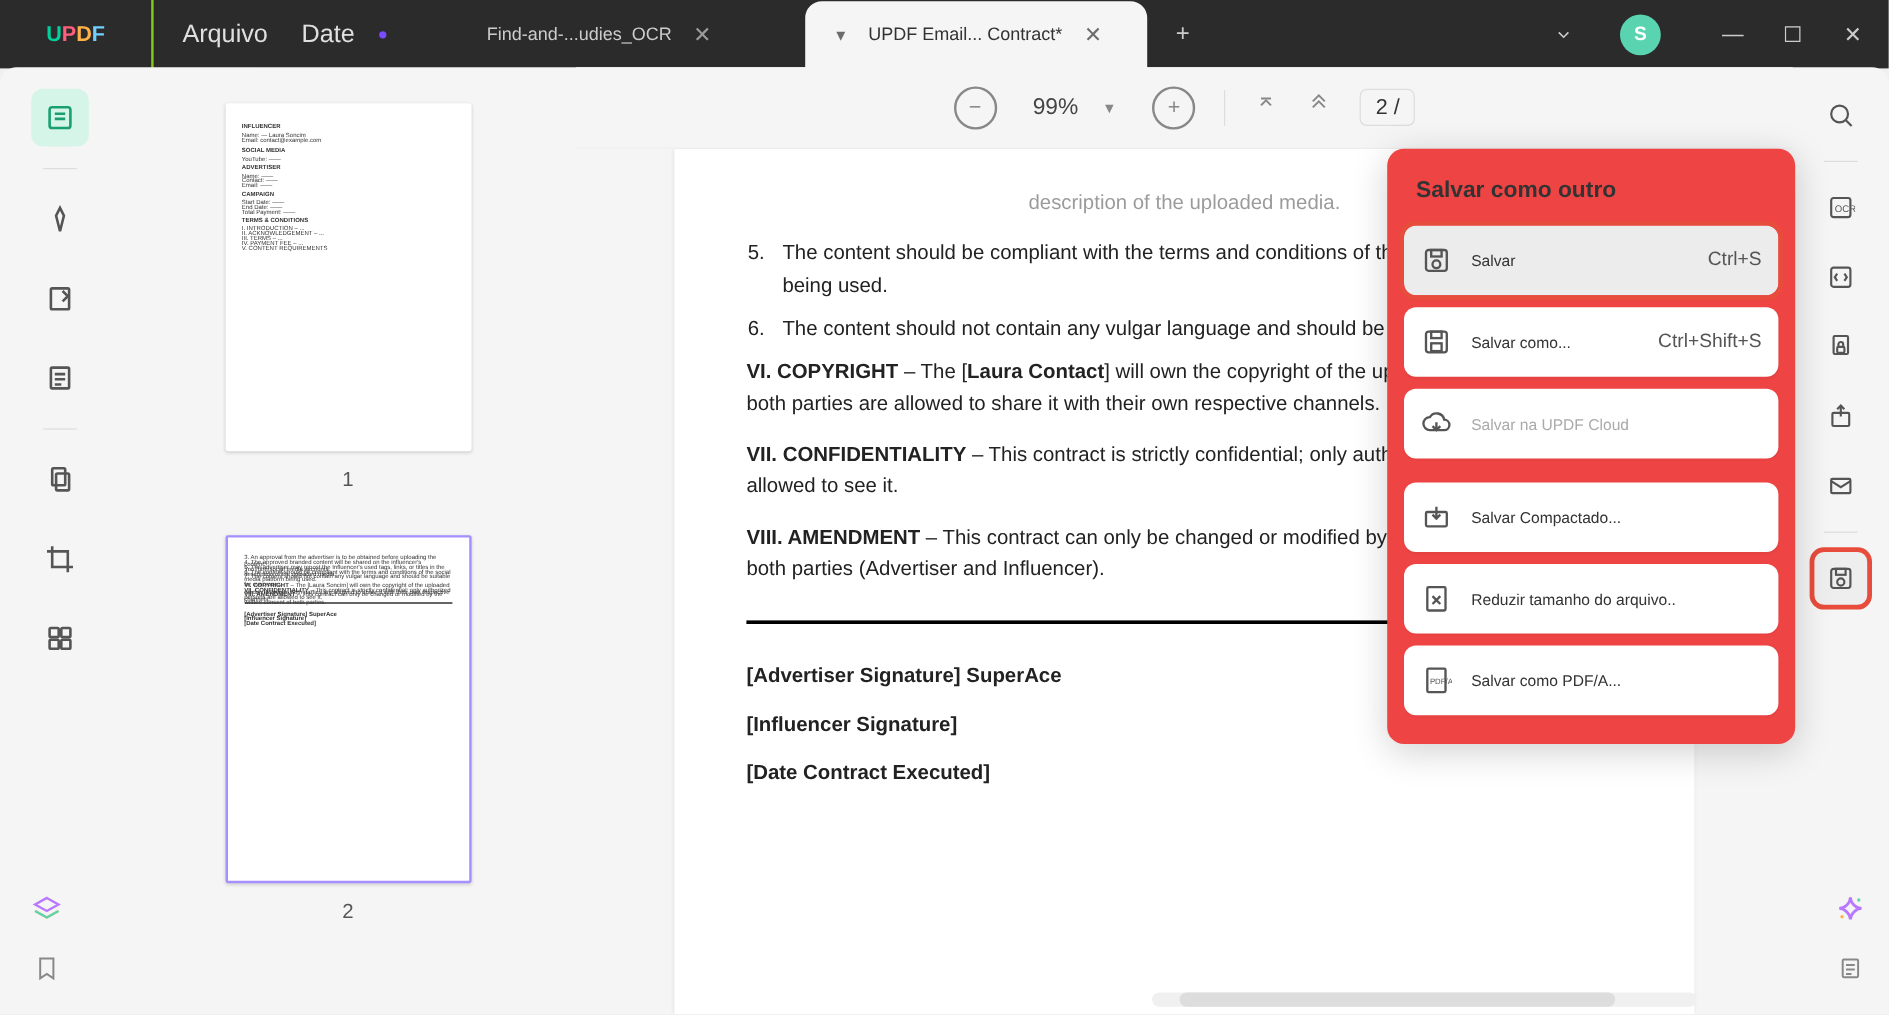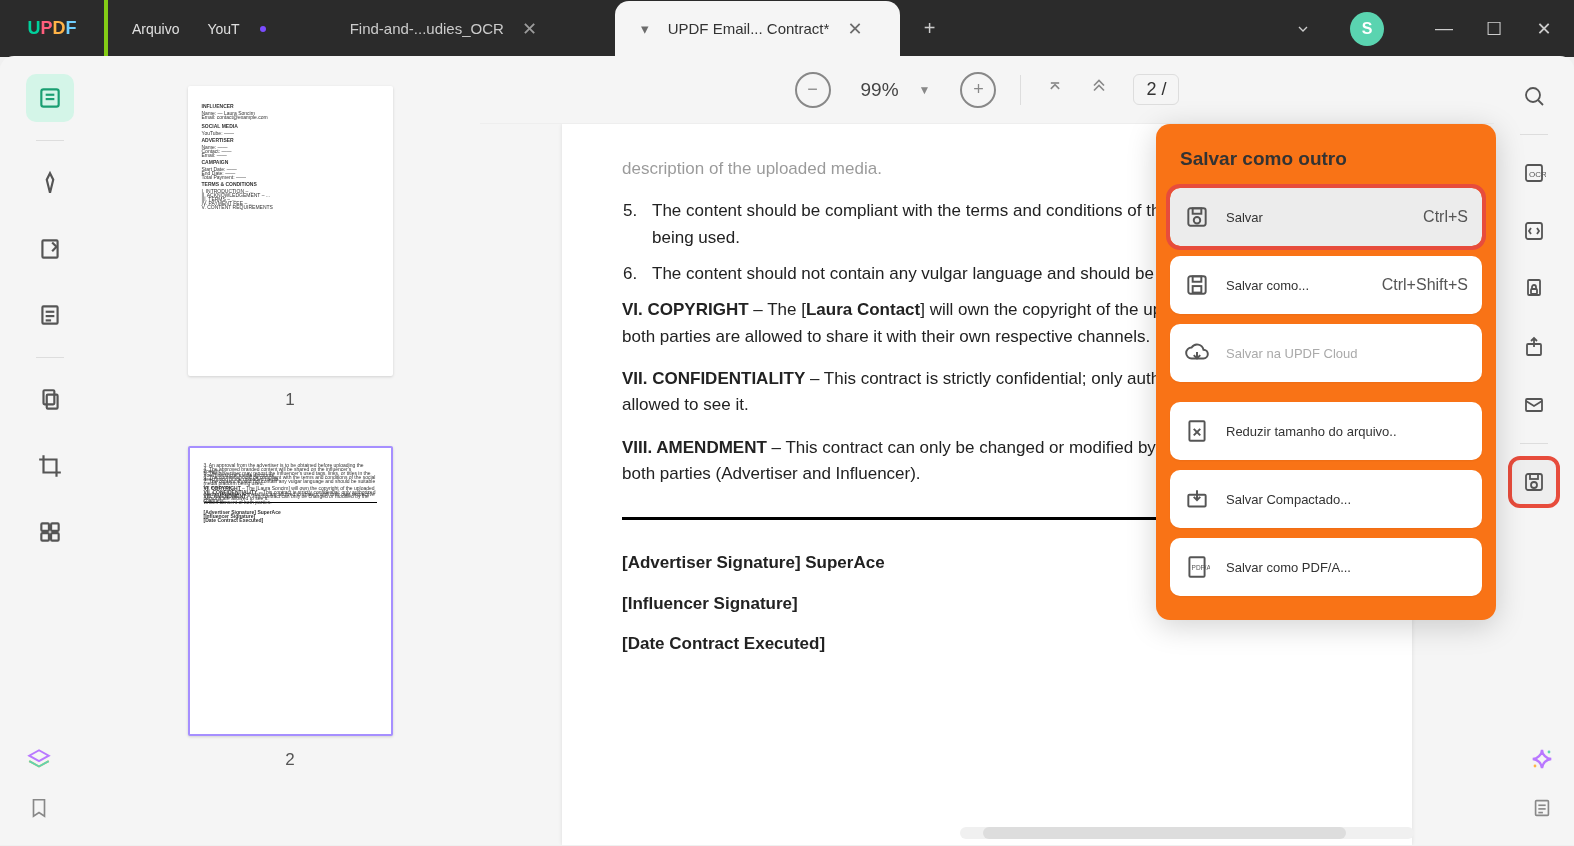--- a/index.html
+++ b/index.html
@@ -1,26 +1,26 @@
 <!DOCTYPE html>
 <html><head>
 <meta charset="utf-8">
 <style>
 * { margin: 0; padding: 0; box-sizing: border-box; }
 body { font-family: -apple-system, BlinkMacSystemFont, "Segoe UI", sans-serif; background: #f0f0f0; width: 1574px; height: 846px; overflow: hidden; }
 
 .titlebar { height: 57px; background: #2b2b2b; display: flex; align-items: center; color: #ccc; }
-.logo { width: 108px; display: flex; align-items: center; justify-content: center; border-right: 4px solid #84cc16; height: 100%; }
+.logo { width: 128px; display: flex; align-items: center; justify-content: center; border-right: 2px solid #84cc16; height: 100%; }
 .logo-text { font-size: 18px; font-weight: 700; }
 .logo-u { color: #00d09c; }
 .logo-p { color: #ff5e7c; }
 .logo-d { color: #ffb347; }
 .logo-f { color: #6fcfff; }
 
-.menu { display: flex; gap: 28px; padding-left: 24px; font-size: 14px; color: #e0e0e0; }
+.menu { display: flex; gap: 28px; padding-left: 24px; font-size: 21px; color: #e0e0e0; }
 .menu-item { cursor: pointer; }
 
 .tabs { display: flex; margin-left: 90px; align-items: center; height: 100%; position: relative; }
 .small-dot { position: absolute; left: -70px; width: 6px; height: 6px; background: #7b4cff; border-radius: 50%; }
 .tab { display: flex; align-items: center; padding: 0 20px; height: 56px; color: #ccc; font-size: 15px; position: relative; gap: 18px; min-width: 285px; border-radius: 14px 14px 0 0; cursor: pointer; }
 .tab.active { background: #f5f5f5; color: #333; }
 .tab-close { font-size: 18px; color: inherit; opacity: 0.7; cursor: pointer; }
 .tab-dropdown { width: 20px; text-align: center; margin-right: -5px; opacity: 0.7; }
 .add-tab { width: 40px; height: 40px; display: flex; align-items: center; justify-content: center; color: #ccc; font-size: 20px; margin-left: 10px; cursor: pointer; }
 
@@ -64,21 +64,21 @@
 .sig-block { margin-top: 24px; }
 .sig-block div { margin-bottom: 14px; font-weight: 700; }
 .hr { border-top: 3px solid #000; margin: 30px 0; }
 
 .right-toolbar { width: 80px; padding-top: 18px; display: flex; flex-direction: column; align-items: center; gap: 14px; position: relative; z-index: 5; }
 .right-toolbar .separator { width: 28px; height: 1px; background: #ddd; margin: 2px 0; }
 .r-btn { width: 44px; height: 44px; border-radius: 10px; display: flex; align-items: center; justify-content: center; cursor: pointer; }
 .r-btn svg { width: 24px; height: 24px; stroke: #555; fill: none; stroke-width: 1.8; }
 .r-btn.highlighted { outline: 4px solid #e74c3c; border-radius: 8px; background: #eee; }
 
-.popup { position: absolute; top: 68px; right: 78px; width: 340px; background: #f97316; border-radius: 14px; box-shadow: 0 6px 30px rgba(0,0,0,0.18); padding: 14px; z-index: 100; }
+.popup { position: absolute; top: 68px; right: 78px; width: 340px; background: #ef4444; border-radius: 14px; box-shadow: 0 6px 30px rgba(0,0,0,0.18); padding: 14px; z-index: 100; }
 .popup-title { font-size: 19px; font-weight: 600; color: #333; padding: 10px 10px 18px; }
 .popup-item { display: flex; align-items: center; padding: 16px 14px; border-radius: 10px; background: #fff; margin-bottom: 10px; cursor: pointer; box-shadow: 0 1px 2px rgba(0,0,0,0.05); }
 .popup-item.highlighted { outline: 4px solid #e74c3c; background: #ececec; }
 .popup-item svg { width: 26px; height: 26px; stroke: #555; fill: none; stroke-width: 1.8; margin-right: 16px; flex-shrink: 0; }
 .popup-item .label { font-size: 13px; color: #333; flex: 1; }
 .popup-item .shortcut { font-size: 16px; color: #555; }
 .popup-gap { height: 10px; }
 
 .left-bottom { position: absolute; bottom: 20px; left: 26px; display: flex; flex-direction: column; gap: 18px; align-items: center; }
 .right-bottom { position: absolute; bottom: 20px; right: 18px; display: flex; flex-direction: column; gap: 18px; align-items: center; }
@@ -91,21 +91,21 @@
 </style>
 </head>
 <body>
 
 <div class="titlebar">
   <div class="logo">
     <span class="logo-text"><span class="logo-u">U</span><span class="logo-p">P</span><span class="logo-d">D</span><span class="logo-f">F</span></span>
   </div>
   <div class="menu">
     <span class="menu-item">Arquivo</span>
-    <span class="menu-item">YouT</span>
+    <span class="menu-item">Date</span>
   </div>
   <div class="tabs">
     <div class="small-dot"></div>
     <div class="tab">
       <span>Find-and-...udies_OCR</span>
       <span class="tab-close">✕</span>
     </div>
     <div class="tab active">
       <span class="tab-dropdown">▾</span>
       <span>UPDF Email... Contract*</span>
@@ -241,21 +241,21 @@
         <svg viewBox="0 0 24 24" fill="none" stroke-width="2">
             <polyline points="6 15 12 9 18 15"></polyline>
             <polyline points="6 9 12 3 18 9"></polyline>
           </svg>
       </div>
       <div class="page-indicator">2 /</div>
     </div>
 
     <div class="page-view">
       <div class="page">
-        <p style="text-align:left;opacity:0.45;margin-top:-8px;">description of the uploaded media.</p>
+        <p style="text-align:center;opacity:0.45;margin-top:-8px;">description of the uploaded media.</p>
         <ol start="5">
           <li>The content should be compliant with the terms and conditions of the social media platform being used.</li>
           <li>The content should not contain any vulgar language and should be suitable for everyone.</li>
         </ol>
         <p><span class="section-head">VI. COPYRIGHT</span><span> – The [</span><b>Laura Contact</b><span>] will own the copyright of the uploaded media. However, both parties are allowed to share it with their own respective channels.</span></p>
         <p><span class="section-head">VII. CONFIDENTIALITY</span><span> – This contract is strictly confidential; only authorized persons are allowed to see it.</span></p>
         <p><span class="section-head">VIII. AMENDMENT</span><span> – This contract can only be changed or modified by the written consent of both parties (Advertiser and Influencer).</span></p>
         <div class="hr"></div>
         <div class="sig-block">
           <div>[Advertiser Signature] SuperAce</div>
@@ -341,32 +341,32 @@
     <div class="popup-item">
       <svg viewBox="0 0 24 24">
           <path d="M7 17a5 5 0 010-10 6 6 0 0111 2 4 4 0 010 8H7z"></path>
           <path d="M12 11v6M9 14l3 3 3-3"></path>
         </svg>
       <span class="label" style="color:#aaa">Salvar na UPDF Cloud</span>
     </div>
     <div class="popup-gap"></div>
     <div class="popup-item">
       <svg viewBox="0 0 24 24">
+          <rect x="4" y="8" width="16" height="11" rx="1"></rect>
+          <path d="M12 4v9M9 10l3 3 3-3"></path>
+        </svg>
+      <span class="label">Salvar Compactado...</span>
+    </div>
+    <div class="popup-item">
+      <svg viewBox="0 0 24 24">
           <rect x="5" y="3" width="14" height="18" rx="1"></rect>
           <polyline points="9 10 12 13 15 10"></polyline>
           <polyline points="9 16 12 13 15 16"></polyline>
         </svg>
       <span class="label">Reduzir tamanho do arquivo..</span>
-    </div>
-    <div class="popup-item">
-      <svg viewBox="0 0 24 24">
-          <rect x="4" y="8" width="16" height="11" rx="1"></rect>
-          <path d="M12 4v9M9 10l3 3 3-3"></path>
-        </svg>
-      <span class="label">Salvar Compactado...</span>
     </div>
     <div class="popup-item">
       <svg viewBox="0 0 24 24">
           <rect x="5" y="3" width="14" height="18" rx="1"></rect>
           <text x="7" y="15" font-size="6" fill="#555" stroke="none">PDF/A</text>
         </svg>
       <span class="label">Salvar como PDF/A...</span>
     </div>
   </div>
 

